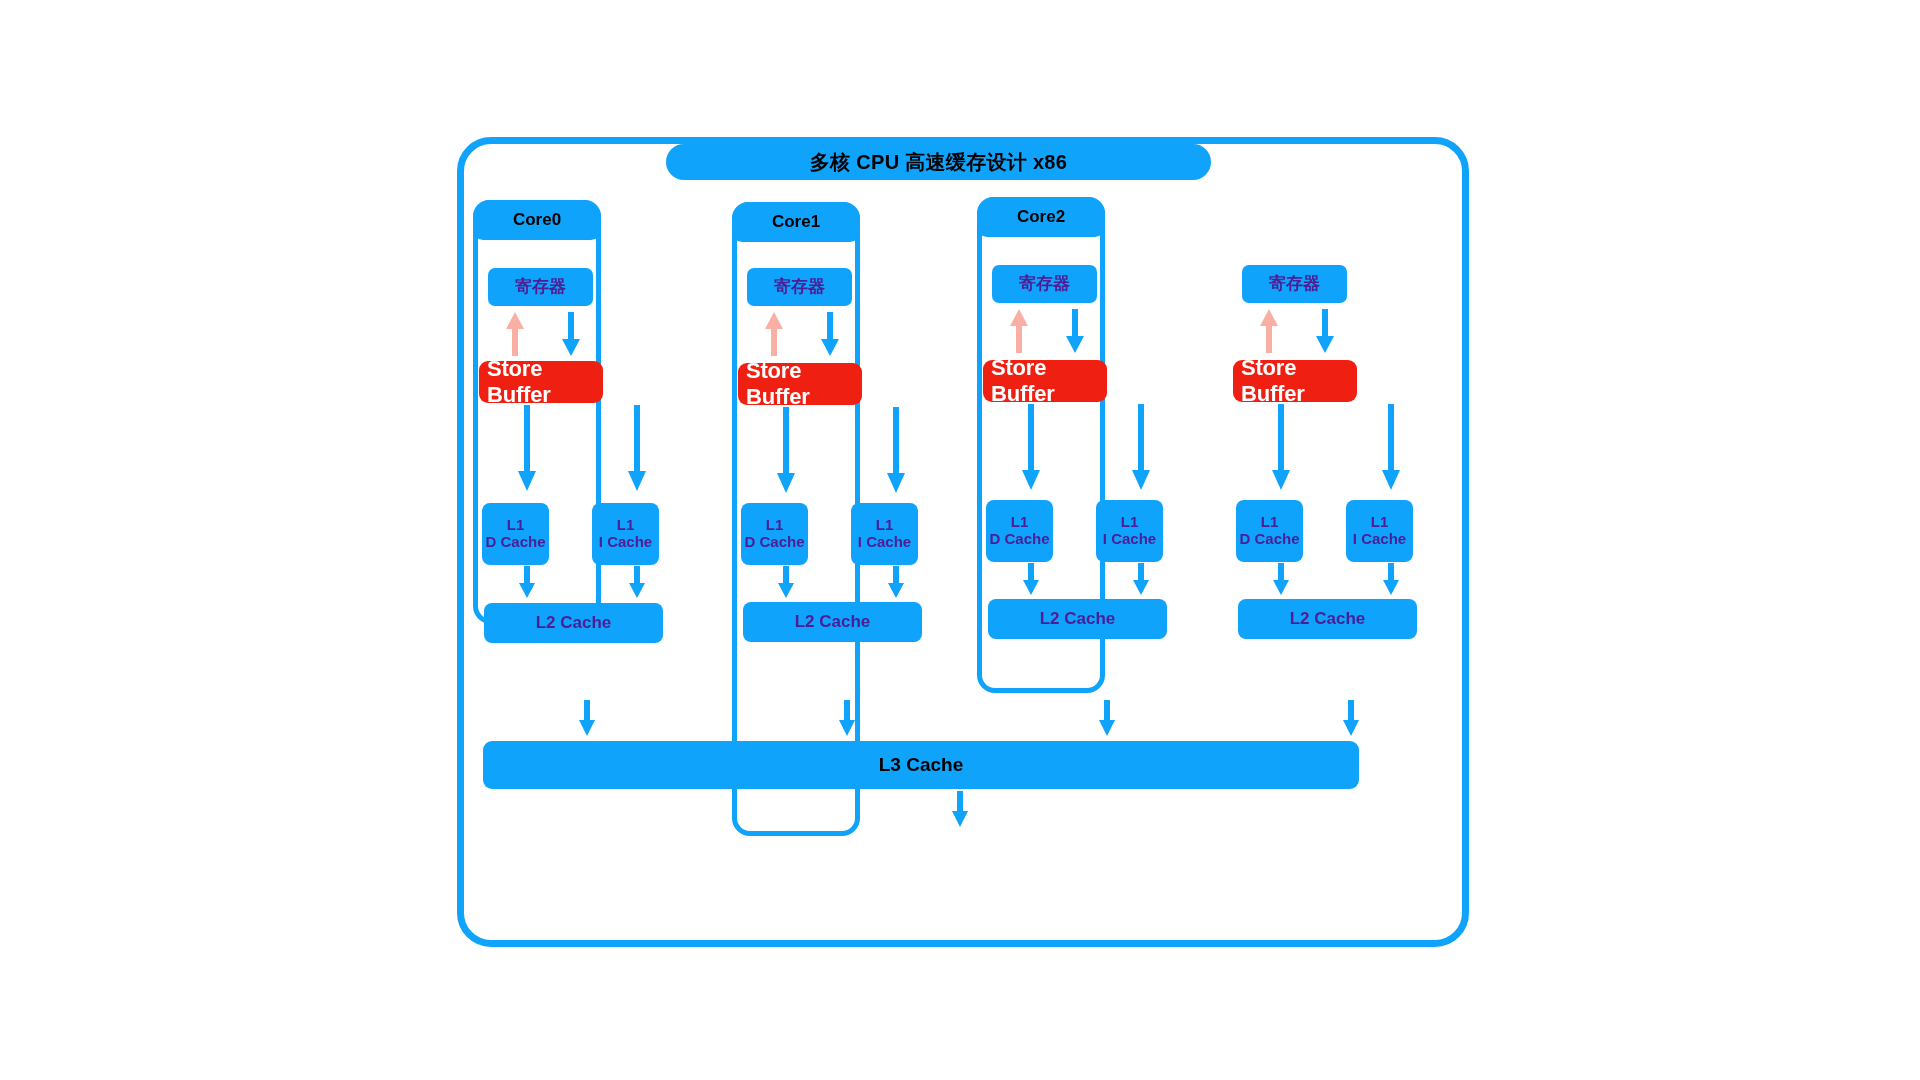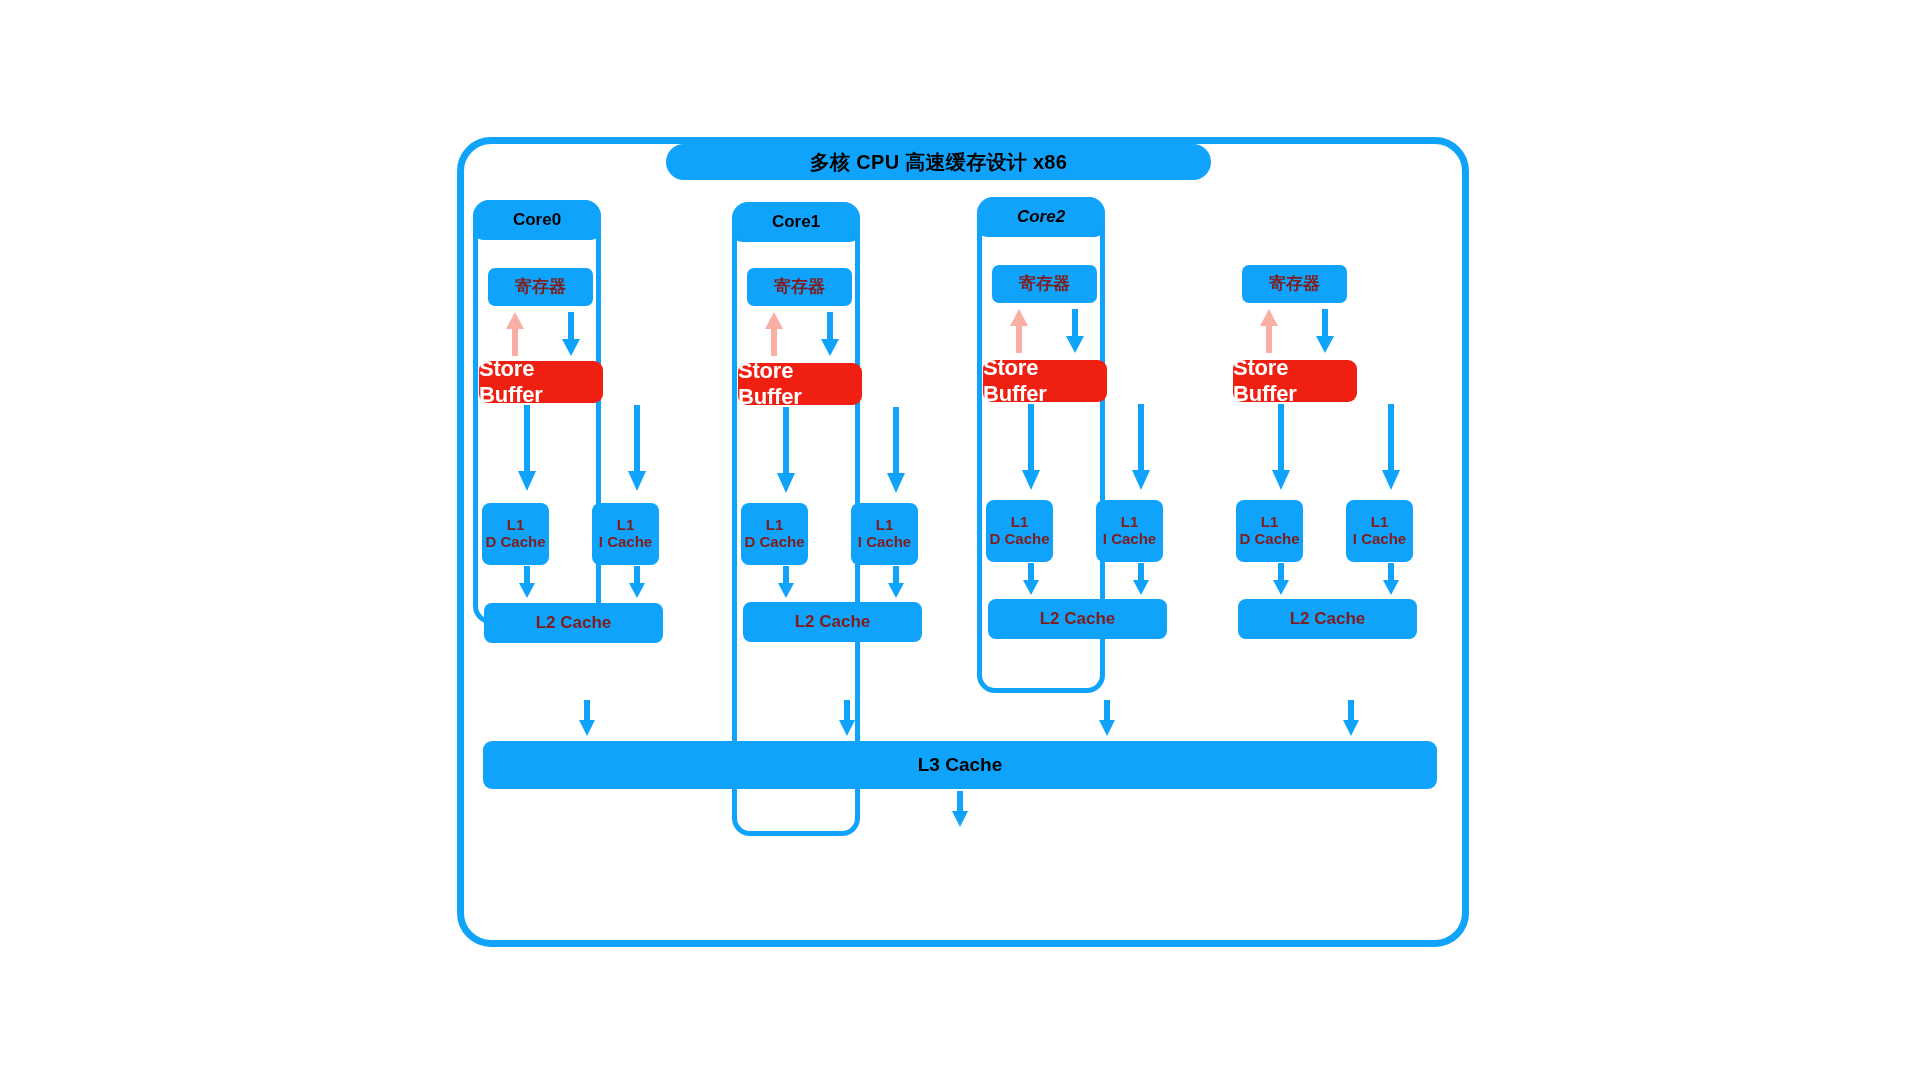--- a/index.html
+++ b/index.html
@@ -78,21 +78,21 @@
 
   
   .blk {
     position: absolute;
     background: #0fa3fb;
     border-radius: 8px;
     display: flex;
     align-items: center;
     justify-content: center;
     text-align: center;
-    color: #7f1d1d;
+    color: #4c1d95;
     font-weight: 700;
     line-height: 1.12;
     box-sizing: border-box;
   }
 
   .reg {
     font-size: 17px;
     border-radius: 7px;
   }
 
@@ -101,20 +101,21 @@
     background: #ef2012;
     border-radius: 9px;
     display: flex;
     align-items: center;
     justify-content: center;
     color: #ffffff;
     font-size: 22px;
     font-weight: 700;
     letter-spacing: -0.2px;
     box-sizing: border-box;
+    padding-left: 8px;
   }
 
   .l1 {
     font-size: 15px;
     border-radius: 8px;
   }
 
   .l2 {
     font-size: 17px;
     border-radius: 8px;
@@ -237,21 +238,21 @@
         <path d="M9 32 L17 17 L12 17 L12 0 L6 0 L6 17 L1 17 Z" fill="#0fa3fb"></path>
       </svg>
   </div>
   <div class="arrow" style="left:887px; top:566px;">
     <svg width="18" height="32" viewBox="0 0 18 32">
         <path d="M9 32 L17 17 L12 17 L12 0 L6 0 L6 17 L1 17 Z" fill="#0fa3fb"></path>
       </svg>
   </div>
   <div class="blk l2" style="left:743px; top:602px; width:179px; height:40px;">L2 Cache</div>
 
-  <div class="core" style="left:977px; top:197px; height:496px;font-style:italic;">
+  <div class="core" style="left:977px; top:197px; height:496px;">
     <div class="core-header">Core2</div>
   </div>
   <div class="blk reg" style="left:992px; top:265px; width:105px; height:38px;">寄存器</div>
   <div class="arrow" style="left:1008px; top:309px;">
     <svg width="22" height="44" viewBox="0 0 22 44">
         <path d="M11 0 L20 17 L14 17 L14 44 L8 44 L8 17 L2 17 Z" fill="#f9afa4"></path>
       </svg>
   </div>
   <div class="arrow" style="left:1064px; top:309px;">
     <svg width="22" height="44" viewBox="0 0 22 44">
@@ -345,21 +346,21 @@
     <svg width="18" height="36" viewBox="0 0 18 36">
         <path d="M9 36 L17 20 L12 20 L12 0 L6 0 L6 20 L1 20 Z" fill="#0fa3fb"></path>
       </svg>
   </div>
   <div class="arrow" style="left:1342px; top:700px;">
     <svg width="18" height="36" viewBox="0 0 18 36">
         <path d="M9 36 L17 20 L12 20 L12 0 L6 0 L6 20 L1 20 Z" fill="#0fa3fb"></path>
       </svg>
   </div>
 
-  <div class="wide" style="left:483px; top:741px; width:954px; height:48px;">L3 Cache</div>
+  <div class="wide" style="left:483px; top:741px; width:876px; height:48px;">L3 Cache</div>
 
   <div class="arrow" style="left:951px; top:791px;">
     <svg width="18" height="36" viewBox="0 0 18 36">
         <path d="M9 36 L17 20 L12 20 L12 0 L6 0 L6 20 L1 20 Z" fill="#0fa3fb"></path>
       </svg>
   </div>
 
 
 </div>
 

